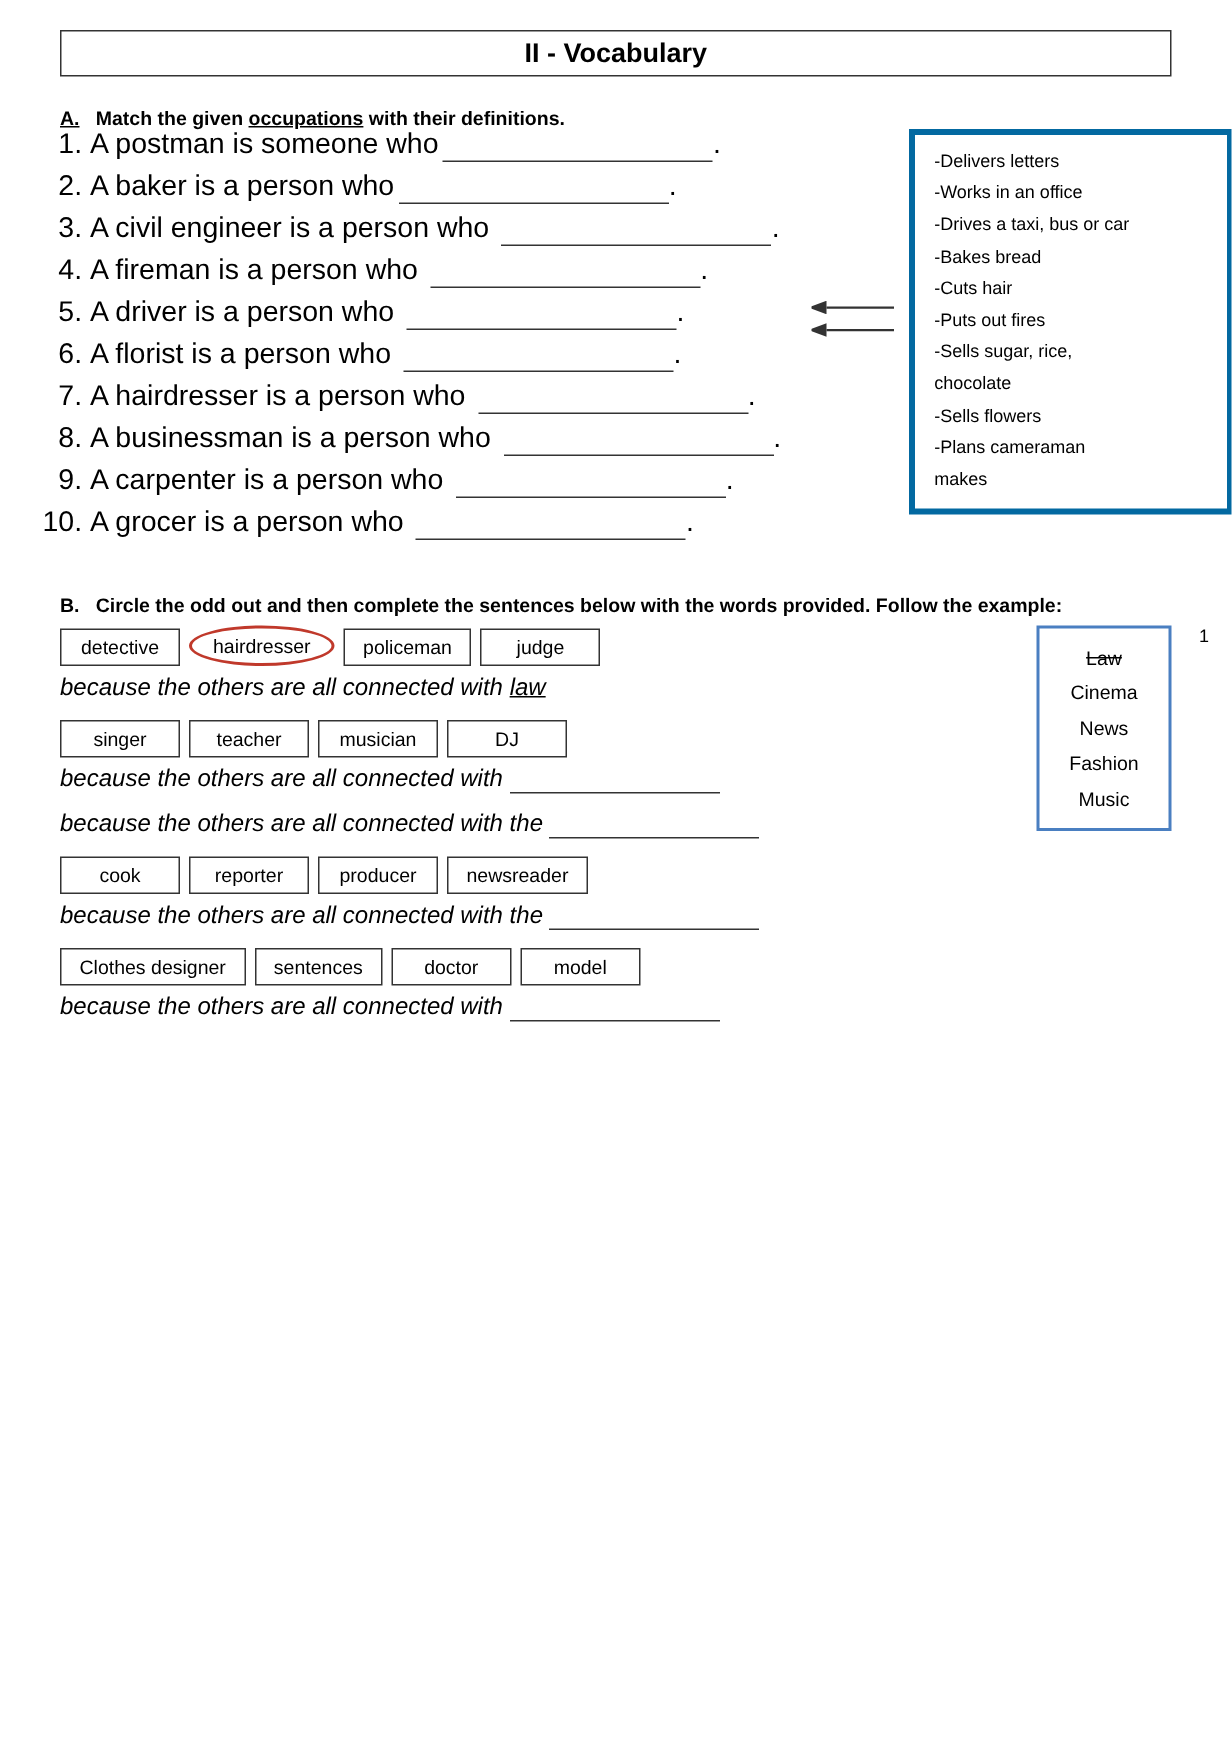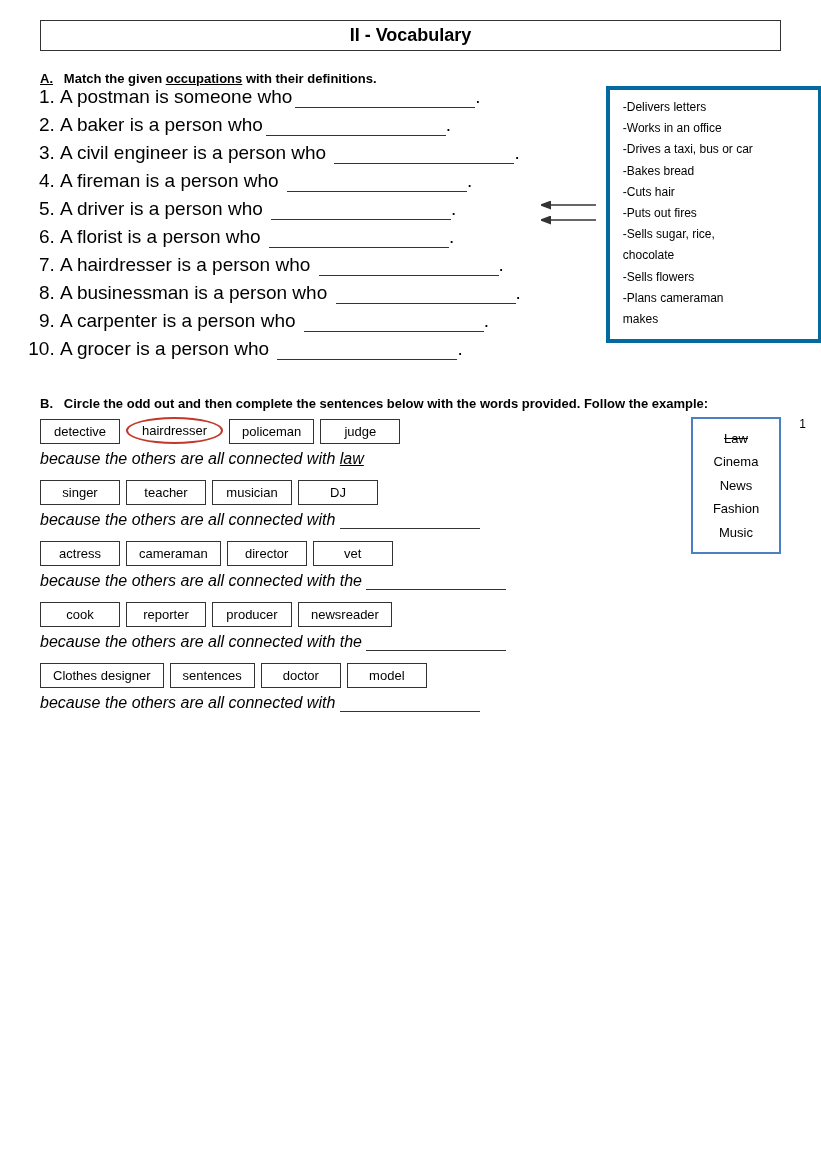--- a/index.html
+++ b/index.html
@@ -208,26 +208,20 @@
       <div class="word-row">
         <div class="word-box">singer</div>
         <div class="word-box">teacher</div>
         <div class="word-box">musician</div>
         <div class="word-box">DJ</div>
       </div>
       <div class="because-line">
         <em>because the others are all connected with <span class="blank"></span></em>
       </div>
 
-      <div class="word-row">
-        <div class="word-box">actress</div>
-        <div class="word-box">cameraman</div>
-        <div class="word-box">director</div>
-        <div class="word-box">vet</div>
-      </div>
       <div class="because-line">
         <em>because the others are all connected with the <span class="blank"></span></em>
       </div>
 
       <div class="word-row">
         <div class="word-box">cook</div>
         <div class="word-box">reporter</div>
         <div class="word-box">producer</div>
         <div class="word-box">newsreader</div>
       </div>

